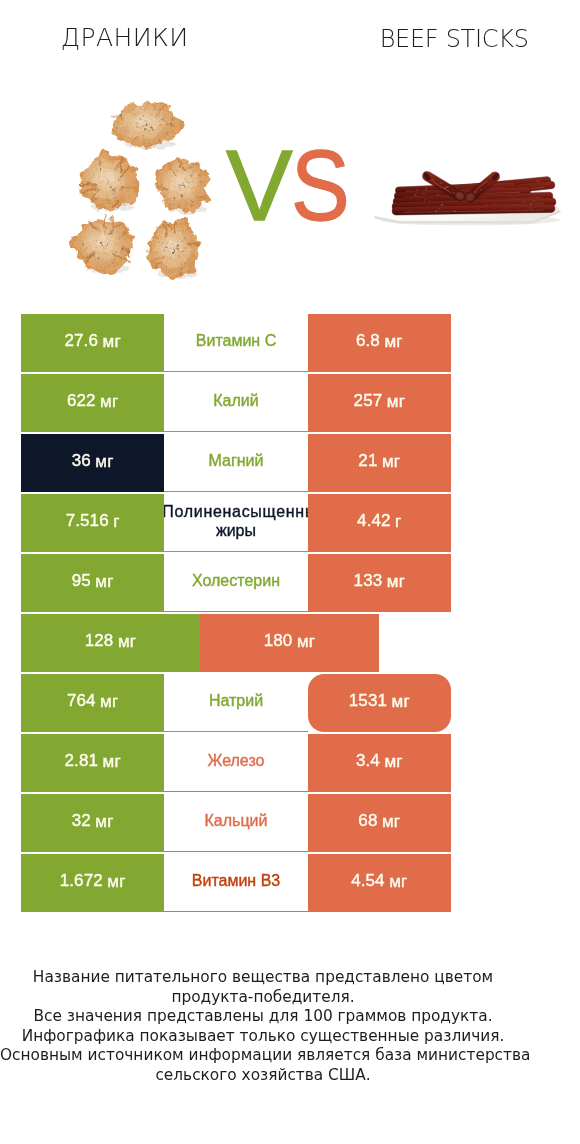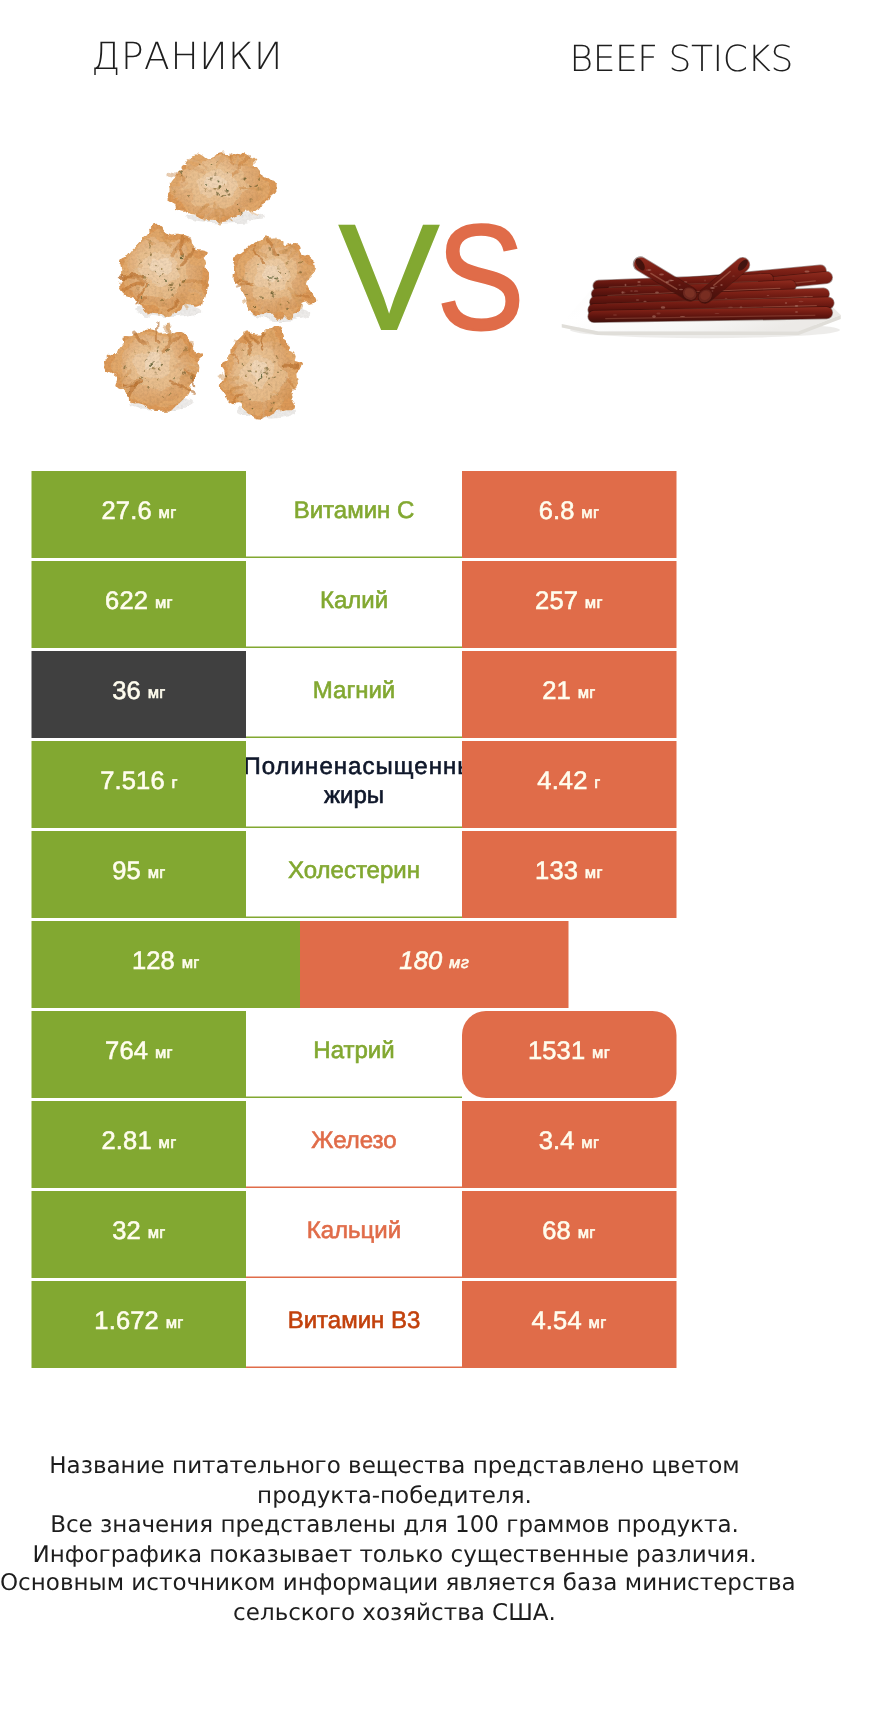--- a/index.html
+++ b/index.html
@@ -12,21 +12,21 @@
   #ttlR{left:380px;top:26px;width:290px;font-size:24px;line-height:26px;letter-spacing:-.3px;text-indent:-.3px;text-align:left;}
   .hero{position:absolute;left:0;top:0;width:580px;height:300px;}
   .vs{position:absolute;left:226px;top:148px;font-size:100px;line-height:75px;font-weight:400;letter-spacing:-1px;font-family:"Liberation Sans",sans-serif;-webkit-text-stroke:1.3px;}
   .vs .v{color:#82a831;}
   .vs .s{color:#e06c49;display:inline-block;transform:scaleX(.88);transform-origin:left center;margin-left:-1px;}
   .tbl{position:absolute;left:21px;top:314px;width:430px;}
   .row{display:flex;height:58px;margin-bottom:2px;}
   .cl,.cr{width:179px;display:flex;align-items:center;justify-content:center;
           color:#fffdee;font-weight:400;-webkit-text-stroke:.4px;}
   .cl .num,.cr .num{font-size:17px;letter-spacing:.1px;position:relative;top:-2px;}
-  .cl .unit,.cr .unit{font-size:11px;margin-left:4.5px;letter-spacing:.2px;align-self:center;position:relative;top:-1.2px;}
+  .cl .unit,.cr .unit{font-size:17px;margin-left:4.5px;letter-spacing:.2px;align-self:center;position:relative;top:-1.2px;}
   .cc{width:179px;display:flex;align-items:center;justify-content:center;
       font-size:16px;font-weight:400;-webkit-text-stroke:.4px;text-align:center;line-height:19px;
       overflow:hidden;box-sizing:border-box;padding-bottom:4px;}
   .cc .wide{white-space:nowrap;letter-spacing:.7px;margin-left:17px;}
   .foot{position:absolute;left:0;top:968px;width:526px;text-align:center;
         font-family:"DejaVu Sans",sans-serif;font-weight:400;
         font-size:15.35px;line-height:19.6px;color:#1d1d1d;white-space:nowrap;}
 </style>
 </head>
 <body>
@@ -531,21 +531,21 @@
         </div>
         <div class="cc" style="color: rgb(130, 168, 49); border-bottom: 1px solid rgb(130, 168, 49);">
           <div>Калий</div>
         </div>
         <div class="cr" style="background: rgb(224, 108, 73);">
           <span class="num">257</span>
           <span class="unit">мг</span>
         </div>
       </div>
       <div class="row">
-        <div class="cl" style="background: #404040;">
+        <div class="cl" style="background: #0f172a;">
           <span class="num">36</span>
           <span class="unit">мг</span>
         </div>
         <div class="cc" style="color: rgb(130, 168, 49); border-bottom: 1px solid rgb(130, 168, 49);">
           <div>Магний</div>
         </div>
         <div class="cr" style="background: rgb(224, 108, 73);">
           <span class="num">21</span>
           <span class="unit">мг</span>
         </div>
@@ -574,21 +574,21 @@
         <div class="cr" style="background: rgb(224, 108, 73);">
           <span class="num">133</span>
           <span class="unit">мг</span>
         </div>
       </div>
       <div class="row">
         <div class="cl" style="background: rgb(130, 168, 49);">
           <span class="num">128</span>
           <span class="unit">мг</span>
         </div>
-        <div class="cr" style="background: rgb(224, 108, 73); font-style: italic;">
+        <div class="cr" style="background: rgb(224, 108, 73);">
           <span class="num">180</span>
           <span class="unit">мг</span>
         </div>
       </div>
       <div class="row">
         <div class="cl" style="background: rgb(130, 168, 49);">
           <span class="num">764</span>
           <span class="unit">мг</span>
         </div>
         <div class="cc" style="color: rgb(130, 168, 49); border-bottom: 1px solid rgb(130, 168, 49);">

